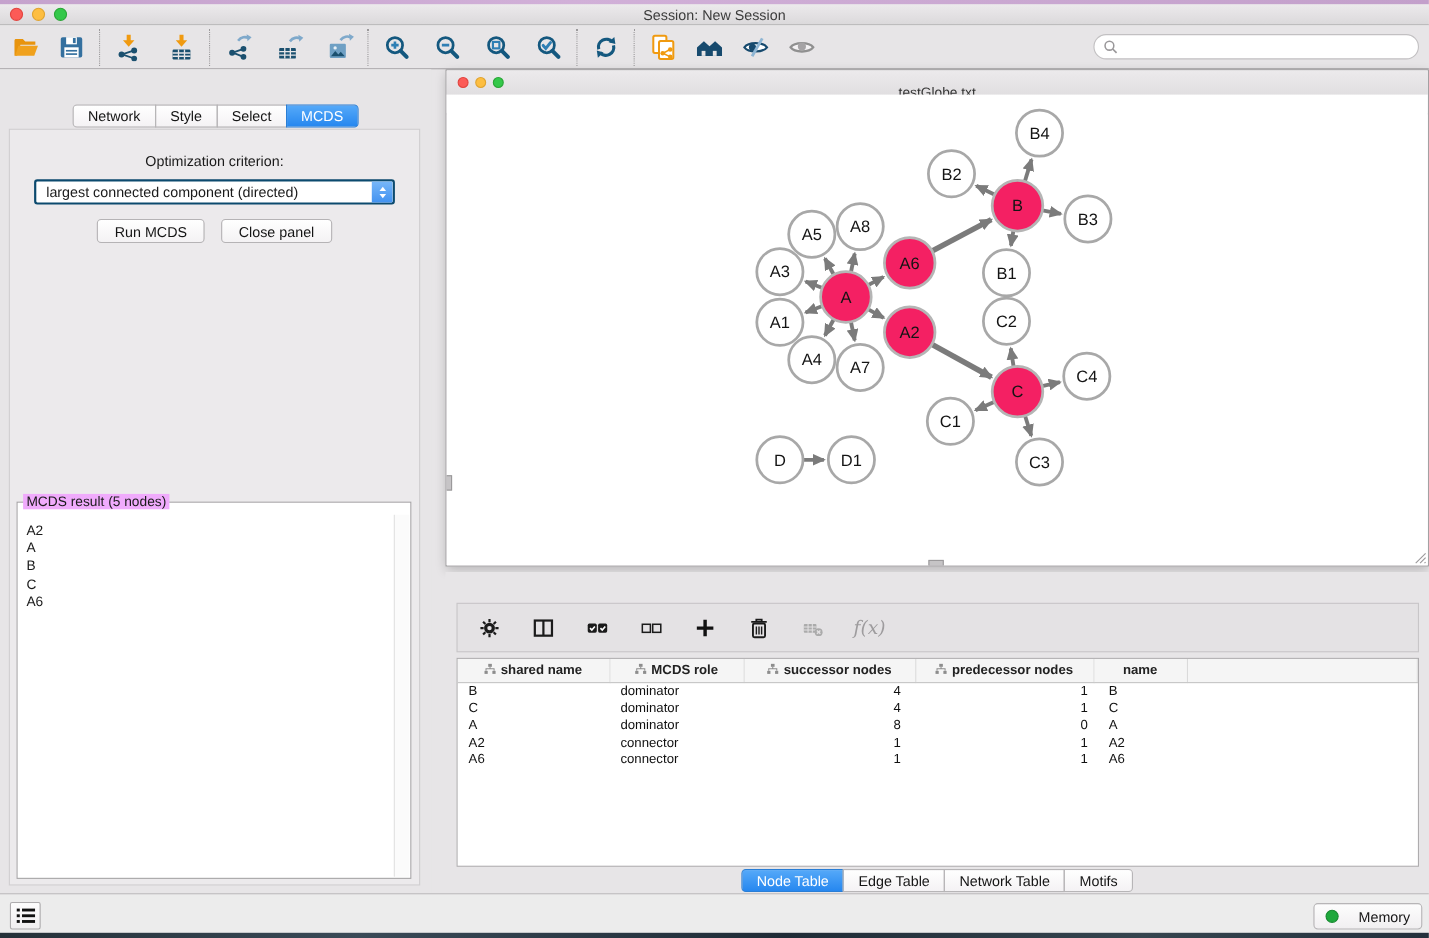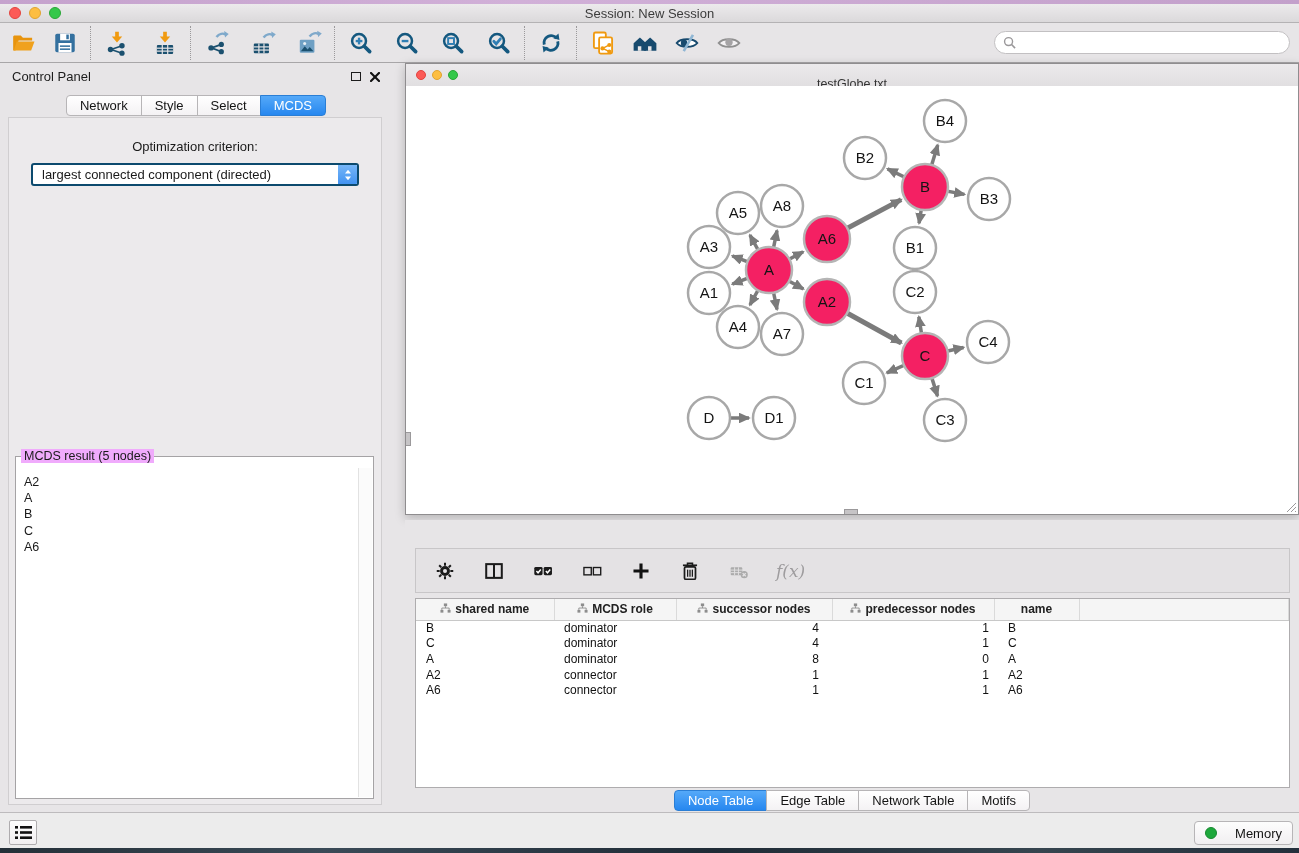--- a/index.html
+++ b/index.html
@@ -299,52 +299,42 @@
   <div class="searchbox">
     <svg viewBox="0 0 14 14">
         <circle cx="6" cy="6" r="4.3" fill="none" stroke="#9a989a" stroke-width="1.5"></circle>
         <line x1="9.2" y1="9.2" x2="13" y2="13" stroke="#9a989a" stroke-width="1.7"></line>
       </svg>
     <input type="text" placeholder="" style="">
   </div>
 </div>
 
 <div class="control-panel">
-  <div class="cp-header">
-    <span class="panel-title">Control Panel</span>
-    <div class="win-ctl">
-      <div class="float-ic"></div>
-      <div class="close-ic">
-          <svg viewBox="0 0 10 10">
-            <g stroke="#111" stroke-width="2.2" stroke-linecap="round">
-              <line x1="1" y1="1" x2="9" y2="9"></line>
-              <line x1="9" y1="1" x2="1" y2="9"></line>
-            </g>
-          </svg>
-        </div>
-    </div>
-  </div>
   <div class="cp-tabs">
     <div class="seg">
       <div class="tab">Network</div>
       <div class="tab">Style</div>
       <div class="tab">Select</div>
       <div class="tab active">MCDS</div>
     </div>
   </div>
   <div class="cp-content">
     <div class="crit-label">Optimization criterion:</div>
     <div class="crit-select">
       <span class="val">largest connected component (directed)</span>
       <span class="stepper">
         <svg viewBox="0 0 8 12" width="8" height="12">
             <path d="M4 0.8 7 4.6H1z" fill="#fff"></path>
             <path d="M1 7.4h6L4 11.2z" fill="#fff"></path>
           </svg>
       </span>
+    </div>
+    <div class="btn-row">
+      <button class="mac-btn">Run MCDS</button>
+      <button class="mac-btn">Close panel</button>
     </div>
     <div class="mcds-group">
       <span class="mcds-legend">MCDS result (5 nodes)</span>
       <div class="mcds-list">
           <div>A2</div>
           <div>A</div>
           <div>B</div>
           <div>C</div>
           <div>A6</div>
         </div>

